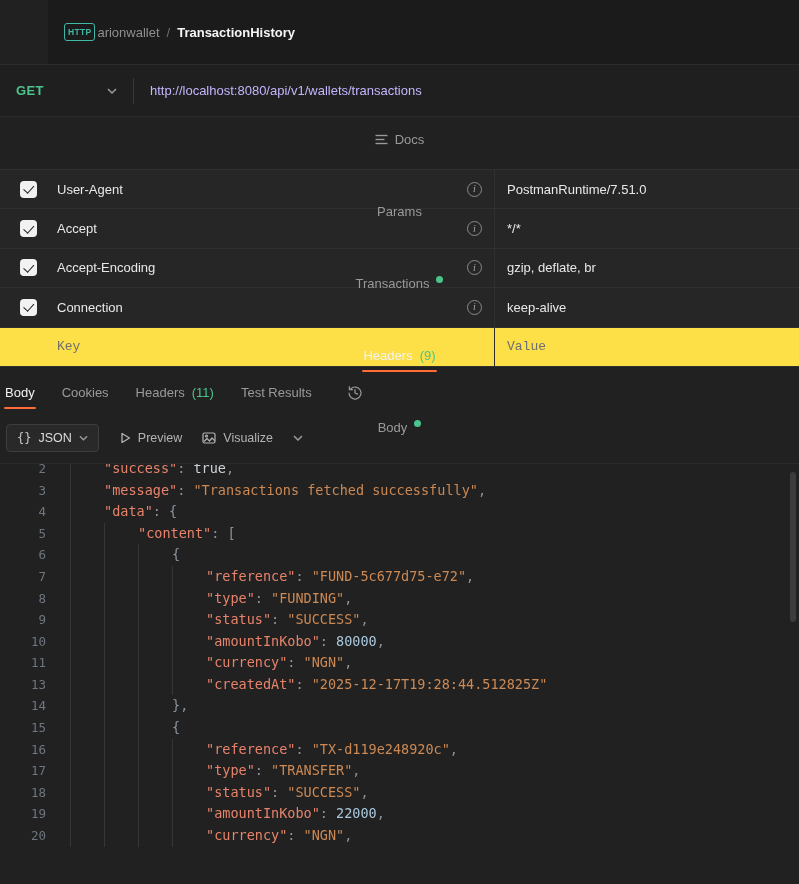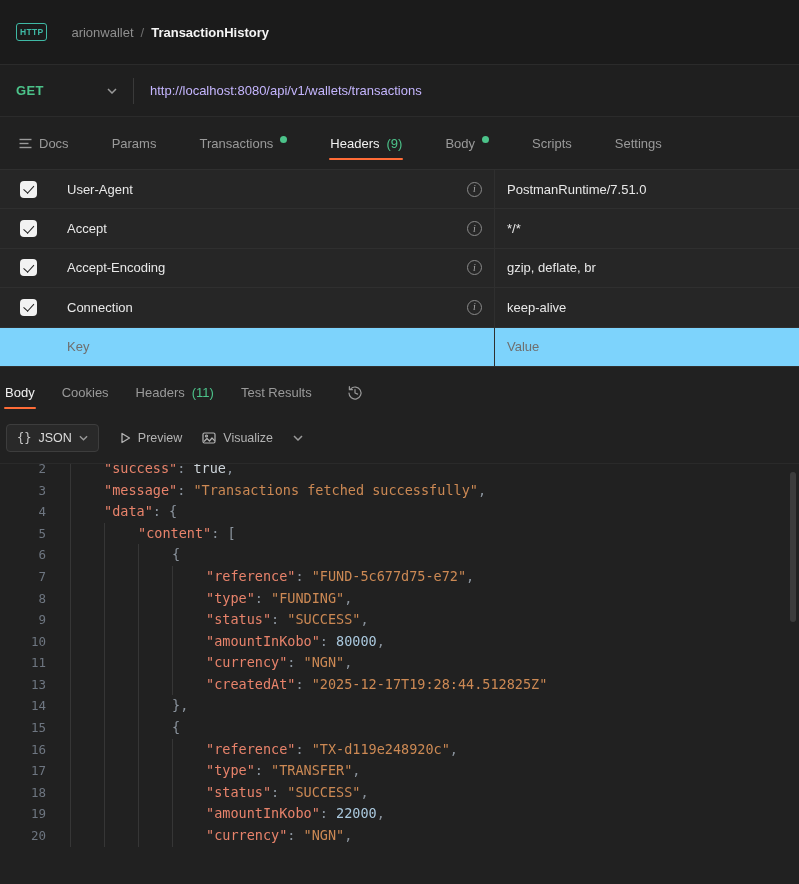--- a/index.html
+++ b/index.html
@@ -6,21 +6,21 @@
     --bg:#212121; --bg-dark:#1b1b1b; --bg-row:#262626; --border:#2f2f2f;
     --text:#e8e8e8; --muted:#9a9a9a; --faint:#6f6f6f;
     --orange:#ff6c37; --green:#4cc38a; --teal:#3fb9a5;
     --tk-k:#e8836b; --tk-s:#cc8954; --tk-n:#aac8dd; --tk-b:#ccd3d9; --tk-p:#8b949e; --ln:#6e7681;
   }
   *{box-sizing:border-box;margin:0;padding:0;}
   html,body{width:799px;height:884px;overflow:hidden;}
   body{background:var(--bg);color:var(--text);font-family:"Liberation Sans",sans-serif;font-size:13px;}
 
   
-  .topbar{height:64px;background:var(--bg-dark);display:flex;align-items:center;gap:24px;padding:0 16px;}
+  .topbar{height:64px;background:var(--bg-dark);display:flex;align-items:center;gap:2px;padding:0 16px;margin-left:48px;}
   .http-logo{color:var(--teal);border:1.5px solid var(--teal);border-radius:3px;
     font-size:8.5px;font-weight:bold;padding:3px 3px;letter-spacing:.3px;flex:none;}
   .breadcrumb{display:flex;align-items:flex-end;gap:7px;}
   .bc-workspace{color:#8f8f8f;cursor:pointer;}
   .bc-sep{color:#6f6f6f;}
   .bc-name{color:#f5f5f5;font-weight:700;}
 
   
   .request-bar{height:53px;display:flex;align-items:center;background:#1f1f1f;
     border-top:1px solid #2b2b2b;border-bottom:1px solid #2b2b2b;}
@@ -33,32 +33,32 @@
 
   
   .tab{display:flex;align-items:center;gap:7px;color:var(--muted);cursor:pointer;
     position:relative;padding:15px 1px;white-space:nowrap;}
   .tab.active .tab-label{color:#f2f2f2;}
   .tab.active::after{content:"";position:absolute;left:0;right:0;bottom:6px;height:2px;
     background:var(--orange);border-radius:1px;}
   .tab .count{color:var(--green);}
   .tab .dot{width:7px;height:7px;border-radius:50%;background:var(--green);transform:translateY(-4px);flex:none;}
   .tab-icon{display:flex;align-items:center;}
-  .req-tabs{height:52px;display:flex;align-items:center;gap:41px;padding:0 18px;}
+  .req-tabs{height:52px;display:flex;align-items:center;gap:27px;padding:0 18px;flex-direction:column;}
 
   
   .headers-table{border-top:1px solid var(--border);}
   .h-row{display:grid;grid-template-columns:57px 1fr 305px;height:39.4px;background:var(--bg-row);
     border-bottom:1px solid var(--border);align-items:stretch;}
-  .h-row.placeholder{background:#7dd3fc;}
+  .h-row.placeholder{background:#fde047;font-family:Liberation Mono, monospace;}
   .cell-check{display:flex;align-items:center;justify-content:center;}
   .checkbox{width:17px;height:17px;border-radius:4px;background:#f2f2f2;position:relative;cursor:pointer;}
   .checkbox::after{content:"";position:absolute;left:5.5px;top:2.5px;width:4.5px;height:8.5px;
     border:solid #1f1f1f;border-width:0 1.8px 1.8px 0;transform:rotate(42deg);}
-  .cell-key{display:flex;align-items:center;justify-content:space-between;padding-right:12px;margin-left:10px;}
+  .cell-key{display:flex;align-items:center;justify-content:space-between;padding-right:12px;}
   .key-text{color:#e8e8e8;}
   .info-icon{width:15px;height:15px;border:1px solid #8a8a8a;border-radius:50%;color:#a8a8a8;
     font-size:10px;line-height:1;display:flex;align-items:center;justify-content:center;
     font-family:"Liberation Serif",serif;font-style:italic;flex:none;}
   .cell-value{border-left:1px solid var(--border);display:flex;align-items:center;padding-left:12px;color:#e8e8e8;}
   .ph{color:#6f6f6f;}
 
   
   .res-tabs{height:52px;display:flex;align-items:center;gap:25px;padding:0 18px 0 4px;}
   .history-btn{display:flex;align-items:center;justify-content:center;width:26px;height:26px;

